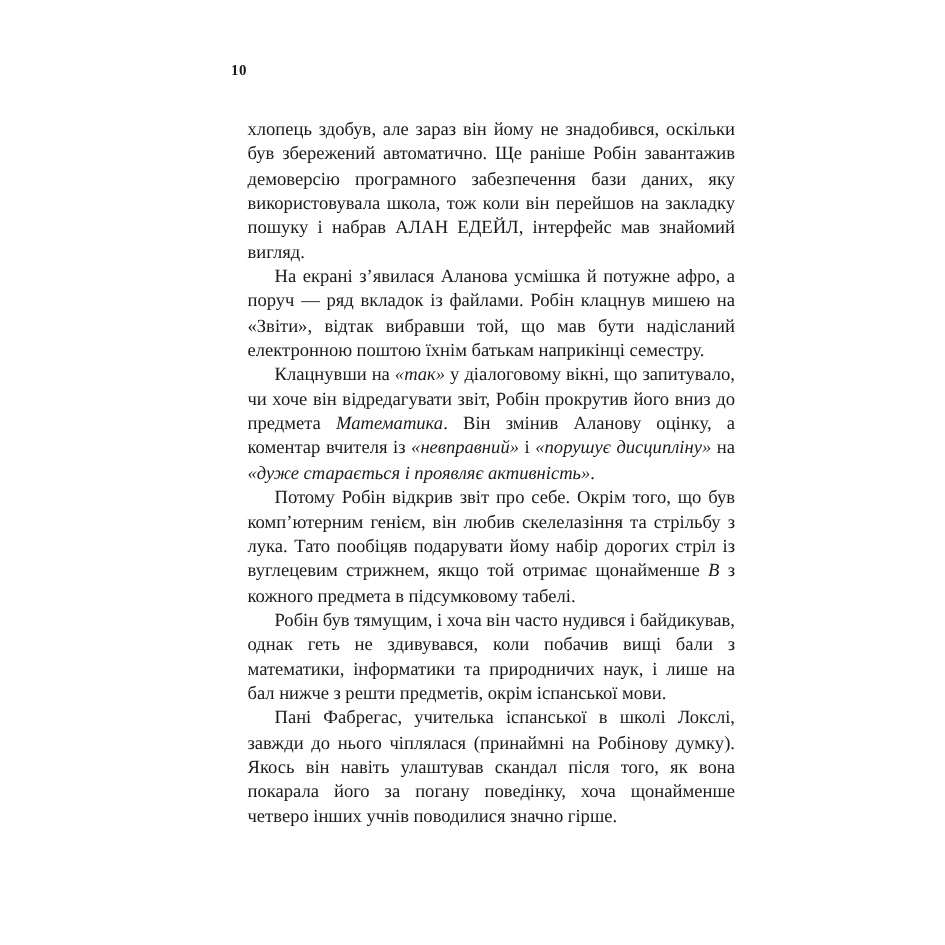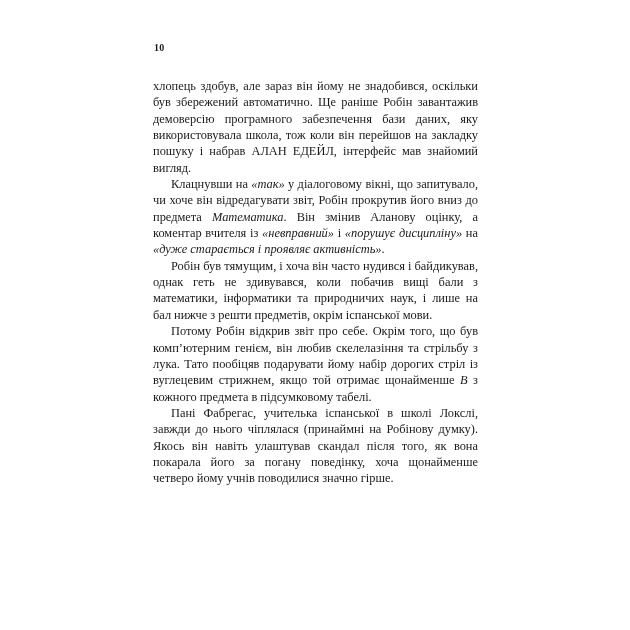--- a/index.html
+++ b/index.html
@@ -29,21 +29,21 @@
     font-family: "Liberation Serif", "DejaVu Serif", serif;
     font-size: 10px;
     font-weight: bold;
     letter-spacing: 0.3px;
     color: #1a1a1a;
     line-height: 12px;
   }
 
   #text-block {
     position: absolute;
-    left: 153px;
+    left: 165px;
     top: 78px;
     width: 325px;
   }
 
   .para {
     margin: 0;
     text-indent: 18px;
     text-align: justify;
     font-size: 12.4px;
     line-height: 16.35px;
@@ -66,19 +66,20 @@
 </head>
 <body>
 
 <div id="page">
 
   <div id="page-number">10</div>
 
   <div id="text-block">
 
   <p class="para first"><span>хлопець здобув, але зараз він йому не знадобився, оскільки був збережений автоматично. Ще раніше Робін завантажив демоверсію програмного забезпечення бази даних, яку використовувала школа, тож коли він перейшов на закладку пошуку і набрав АЛАН ЕДЕЙЛ, інтерфейс мав знайомий вигляд.</span></p>
+      <p class="para"><span>На екрані з’явилася Аланова усмішка й потужне афро, а поруч — ряд вкладок із файлами. Робін клацнув мишею на «Звіти», відтак вибравши той, що мав бути надісланий електронною поштою їхнім батькам наприкінці семестру.</span></p>
       <p class="para"><span>Клацнувши на </span><i>«так»</i><span> у діалоговому вікні, що запитувало, чи хоче він відредагувати звіт, Робін прокрутив його вниз до предмета </span><i>Математика</i><span>. Він змінив Аланову оцінку, а коментар вчителя із </span><i>«невправний»</i><span> і </span><i>«порушує дисципліну»</i><span> на </span><i>«дуже старається і проявляє активність»</i><span>.</span></p>
+      <p class="para"><span>Потому Робін відкрив звіт про себе. Окрім того, що був комп’ютерним генієм, він любив скелелазіння та стрільбу з лука. Тато пообіцяв подарувати йому набір дорогих стріл із вуглецевим стрижнем, якщо той отримає щонайменше </span><i>B</i><span> з кожного предмета в підсумковому табелі.</span></p>
       <p class="para"><span>Робін був тямущим, і хоча він часто нудився і байдикував, однак геть не здивувався, коли побачив вищі бали з математики, інформатики та природничих наук, і лише на бал нижче з решти предметів, окрім іспанської мови.</span></p>
-      <p class="para"><span>Потому Робін відкрив звіт про себе. Окрім того, що був комп’ютерним генієм, він любив скелелазіння та стрільбу з лука. Тато пообіцяв подарувати йому набір дорогих стріл із вуглецевим стрижнем, якщо той отримає щонайменше </span><i>B</i><span> з кожного предмета в підсумковому табелі.</span></p>
-      <p class="para"><span>Пані Фабрегас, учителька іспанської в школі Локслі, завжди до нього чіплялася (принаймні на Робінову думку). Якось він навіть улаштував скандал після того, як вона покарала його за погану поведінку, хоча щонайменше четверо йому учнів поводилися значно гірше.</span></p>
+      <p class="para"><span>Пані Фабрегас, учителька іспанської в школі Локслі, завжди до нього чіплялася (принаймні на Робінову думку). Якось він навіть улаштував скандал після того, як вона покарала його за погану поведінку, хоча щонайменше четверо інших учнів поводилися значно гірше.</span></p>
     </div>
 
 </div>
 
 </body></html>

